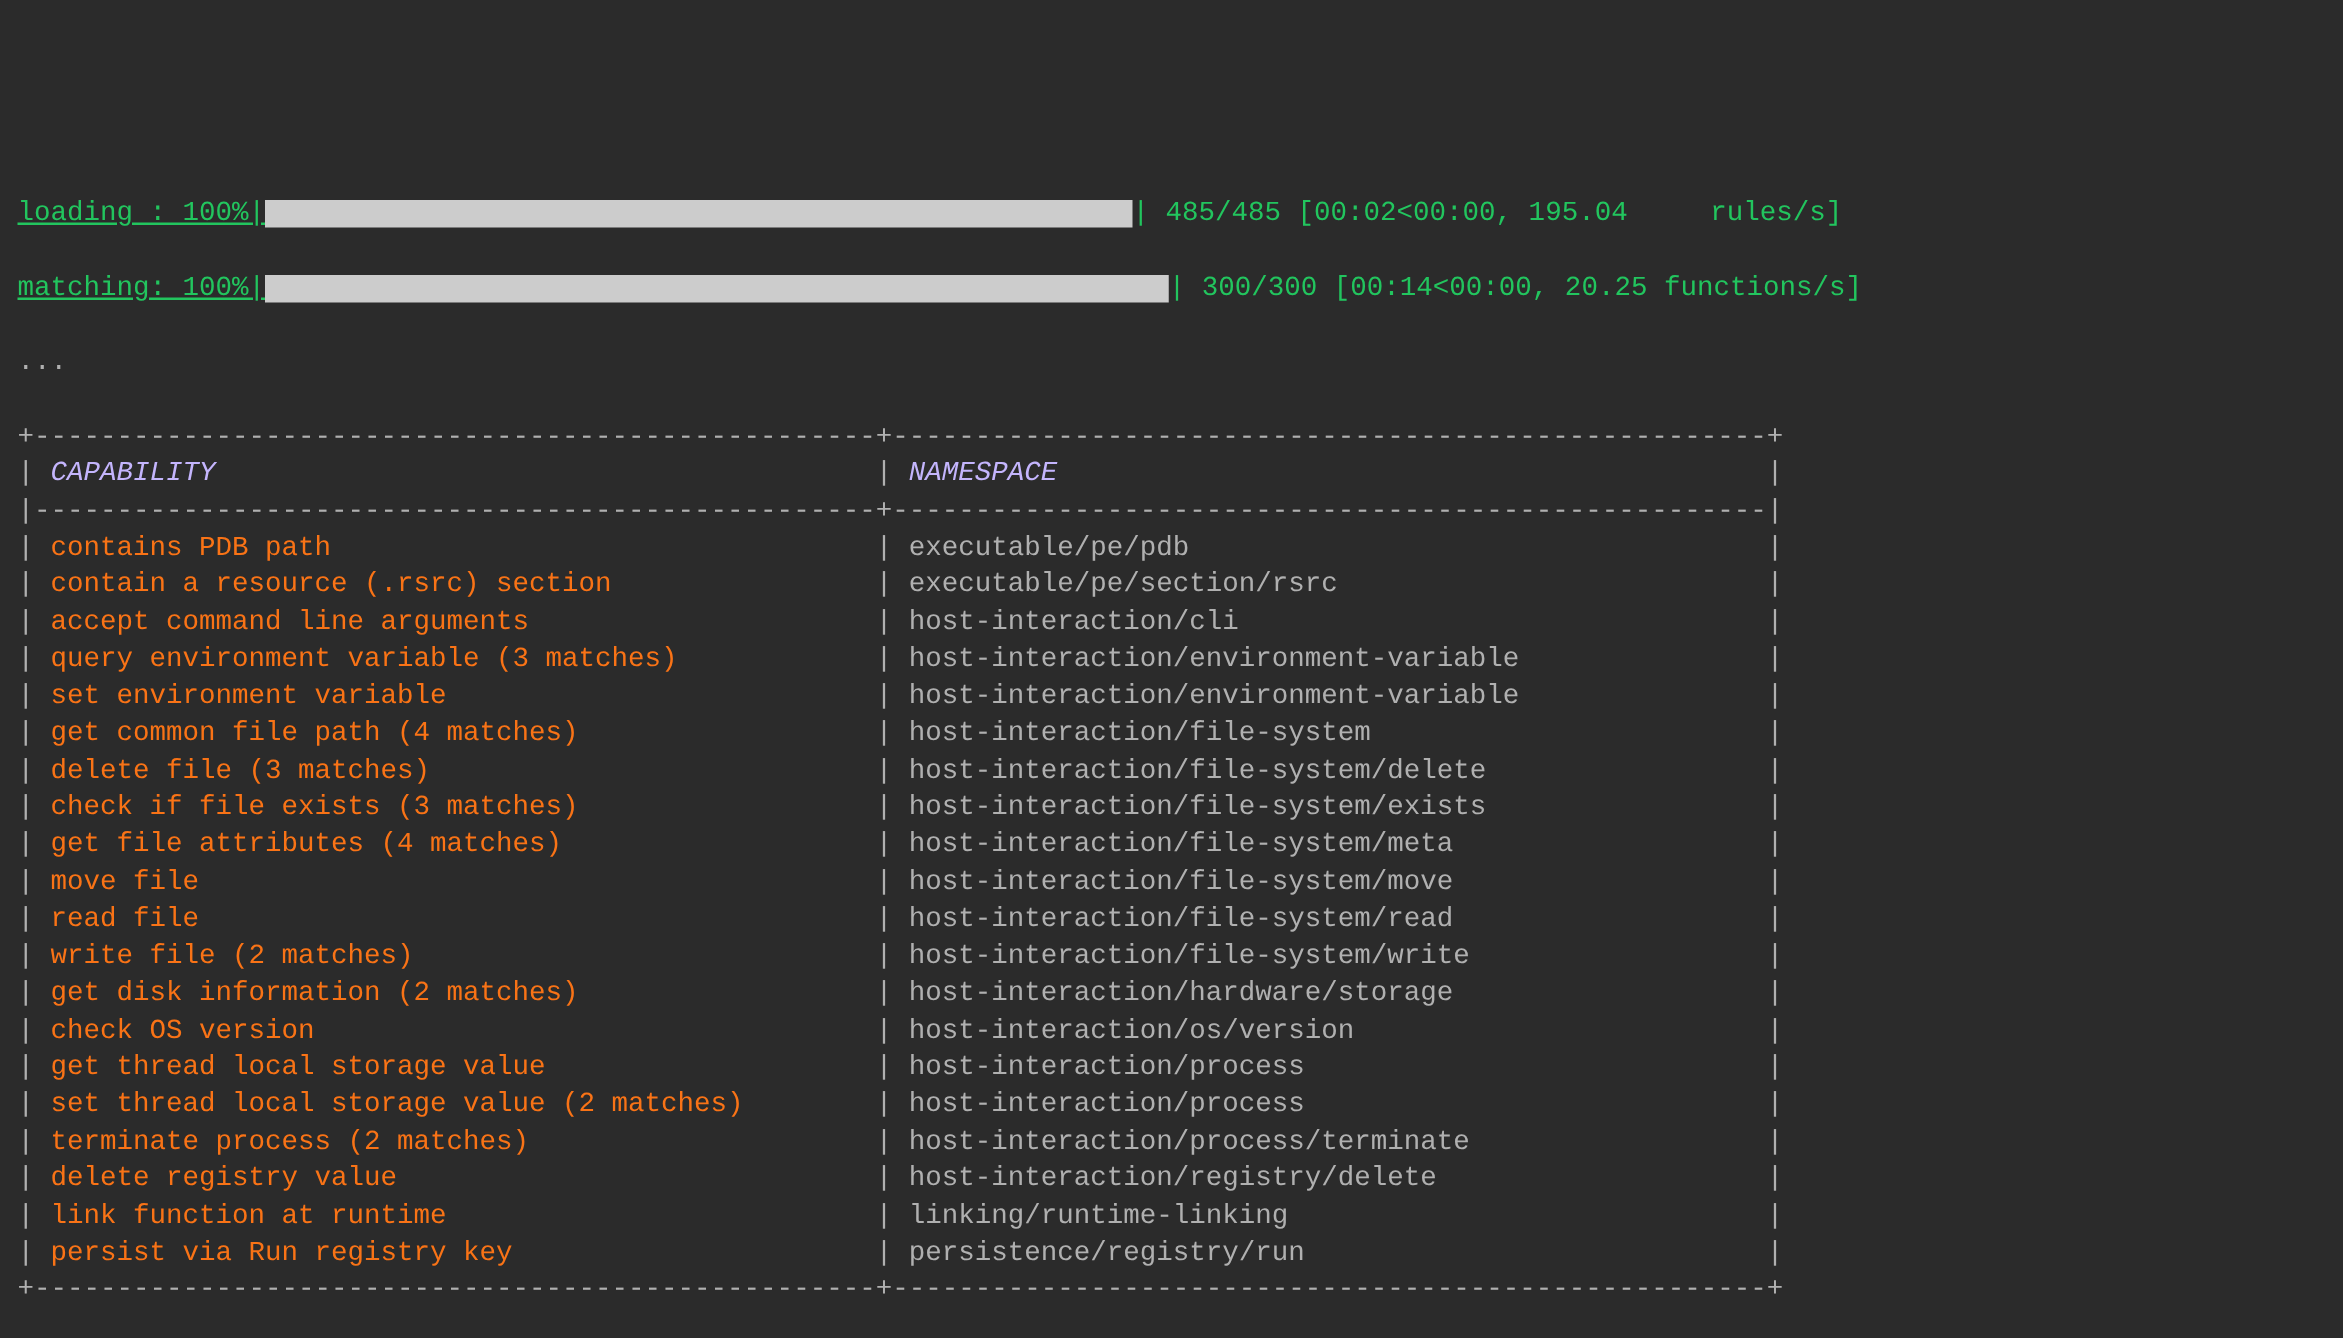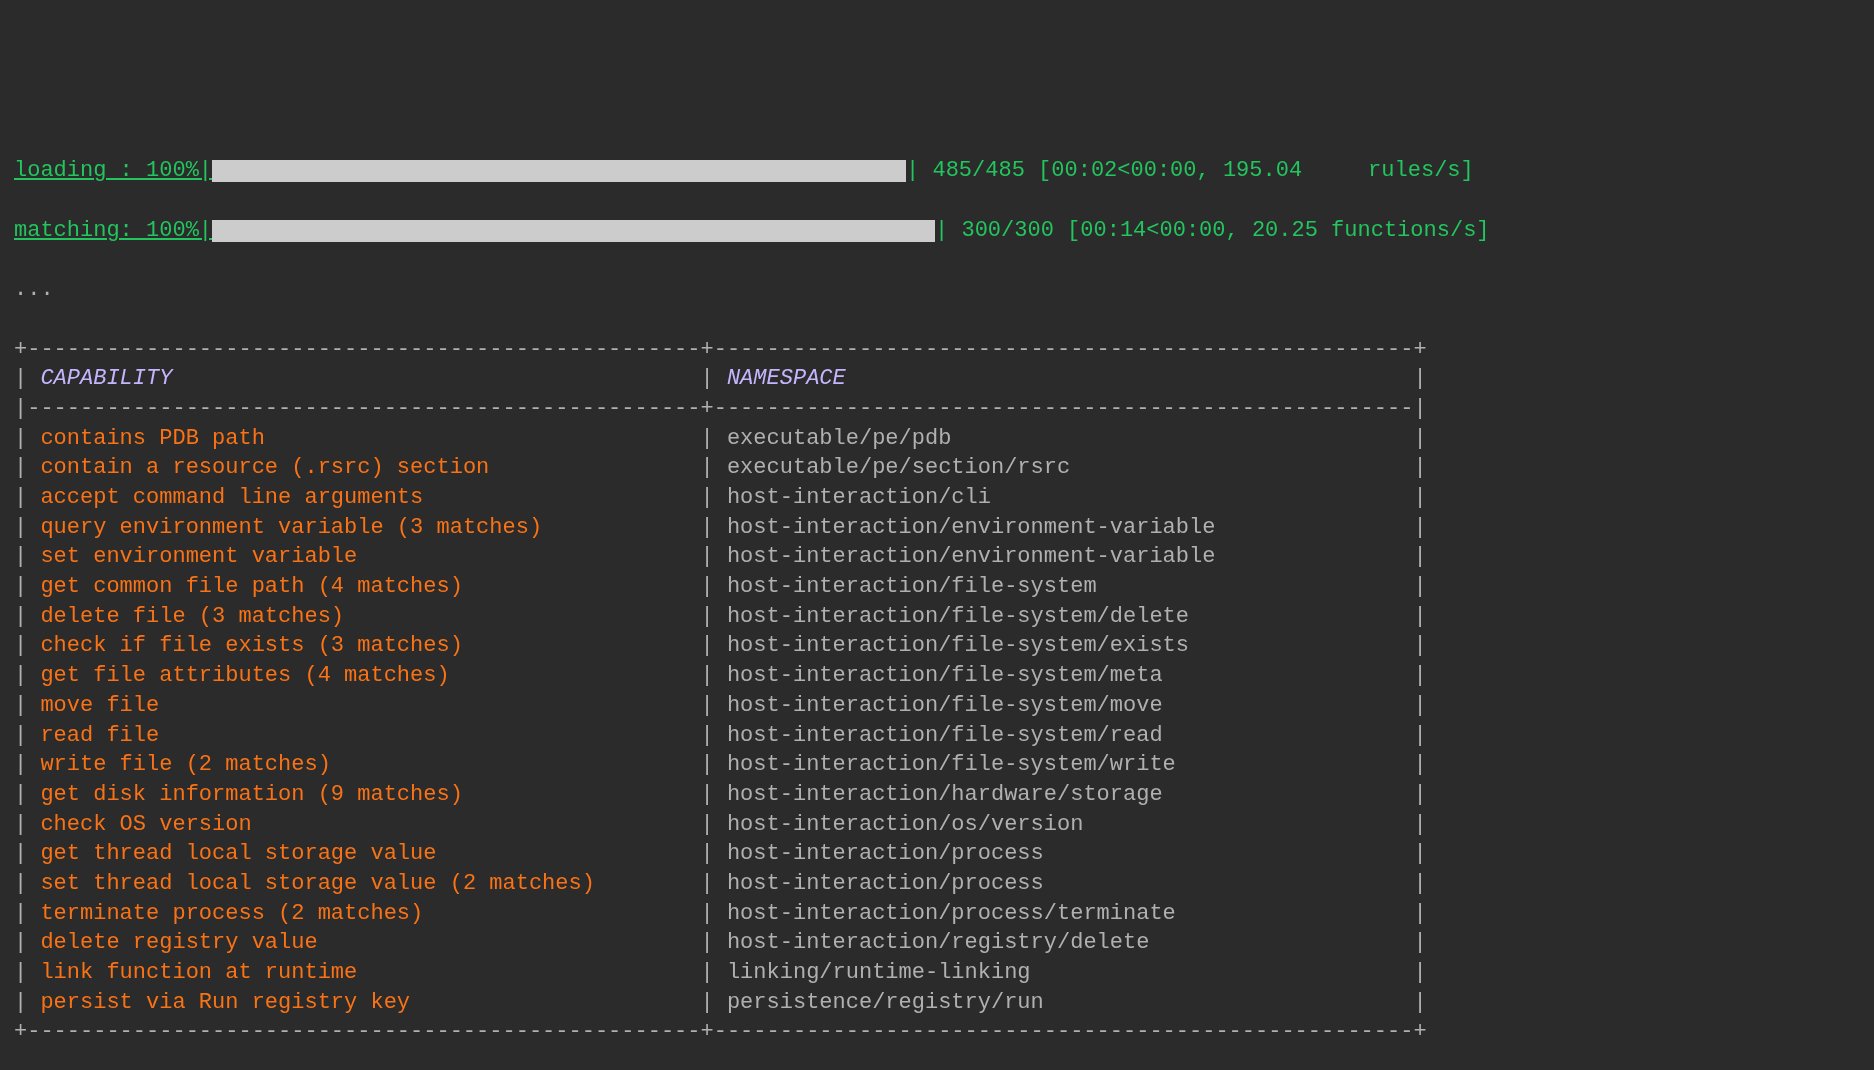--- a/index.html
+++ b/index.html
@@ -94,21 +94,21 @@
 <span class="table-row"><span class="pipe">| </span><span class="capability">accept command line arguments                     </span><span class="pipe">| </span><span class="namespace">host-interaction/cli                                </span><span class="pipe">|</span></span>
 <span class="table-row"><span class="pipe">| </span><span class="capability">query environment variable (3 matches)            </span><span class="pipe">| </span><span class="namespace">host-interaction/environment-variable               </span><span class="pipe">|</span></span>
 <span class="table-row"><span class="pipe">| </span><span class="capability">set environment variable                          </span><span class="pipe">| </span><span class="namespace">host-interaction/environment-variable               </span><span class="pipe">|</span></span>
 <span class="table-row"><span class="pipe">| </span><span class="capability">get common file path (4 matches)                  </span><span class="pipe">| </span><span class="namespace">host-interaction/file-system                        </span><span class="pipe">|</span></span>
 <span class="table-row"><span class="pipe">| </span><span class="capability">delete file (3 matches)                           </span><span class="pipe">| </span><span class="namespace">host-interaction/file-system/delete                 </span><span class="pipe">|</span></span>
 <span class="table-row"><span class="pipe">| </span><span class="capability">check if file exists (3 matches)                  </span><span class="pipe">| </span><span class="namespace">host-interaction/file-system/exists                 </span><span class="pipe">|</span></span>
 <span class="table-row"><span class="pipe">| </span><span class="capability">get file attributes (4 matches)                   </span><span class="pipe">| </span><span class="namespace">host-interaction/file-system/meta                   </span><span class="pipe">|</span></span>
 <span class="table-row"><span class="pipe">| </span><span class="capability">move file                                         </span><span class="pipe">| </span><span class="namespace">host-interaction/file-system/move                   </span><span class="pipe">|</span></span>
 <span class="table-row"><span class="pipe">| </span><span class="capability">read file                                         </span><span class="pipe">| </span><span class="namespace">host-interaction/file-system/read                   </span><span class="pipe">|</span></span>
 <span class="table-row"><span class="pipe">| </span><span class="capability">write file (2 matches)                            </span><span class="pipe">| </span><span class="namespace">host-interaction/file-system/write                  </span><span class="pipe">|</span></span>
-<span class="table-row"><span class="pipe">| </span><span class="capability">get disk information (9 matches)                  </span><span class="pipe">| </span><span class="namespace">host-interaction/hardware/storage                   </span><span class="pipe">|</span></span>
+<span class="table-row"><span class="pipe">| </span><span class="capability">get disk information (2 matches)                  </span><span class="pipe">| </span><span class="namespace">host-interaction/hardware/storage                   </span><span class="pipe">|</span></span>
 <span class="table-row"><span class="pipe">| </span><span class="capability">check OS version                                  </span><span class="pipe">| </span><span class="namespace">host-interaction/os/version                         </span><span class="pipe">|</span></span>
 <span class="table-row"><span class="pipe">| </span><span class="capability">get thread local storage value                    </span><span class="pipe">| </span><span class="namespace">host-interaction/process                            </span><span class="pipe">|</span></span>
 <span class="table-row"><span class="pipe">| </span><span class="capability">set thread local storage value (2 matches)        </span><span class="pipe">| </span><span class="namespace">host-interaction/process                            </span><span class="pipe">|</span></span>
 <span class="table-row"><span class="pipe">| </span><span class="capability">terminate process (2 matches)                     </span><span class="pipe">| </span><span class="namespace">host-interaction/process/terminate                  </span><span class="pipe">|</span></span>
 <span class="table-row"><span class="pipe">| </span><span class="capability">delete registry value                             </span><span class="pipe">| </span><span class="namespace">host-interaction/registry/delete                    </span><span class="pipe">|</span></span>
 <span class="table-row"><span class="pipe">| </span><span class="capability">link function at runtime                          </span><span class="pipe">| </span><span class="namespace">linking/runtime-linking                             </span><span class="pipe">|</span></span>
 <span class="table-row"><span class="pipe">| </span><span class="capability">persist via Run registry key                      </span><span class="pipe">| </span><span class="namespace">persistence/registry/run                            </span><span class="pipe">|</span></span>
 <span class="table-border">+---------------------------------------------------+-----------------------------------------------------+</span></div></div>
 
 

